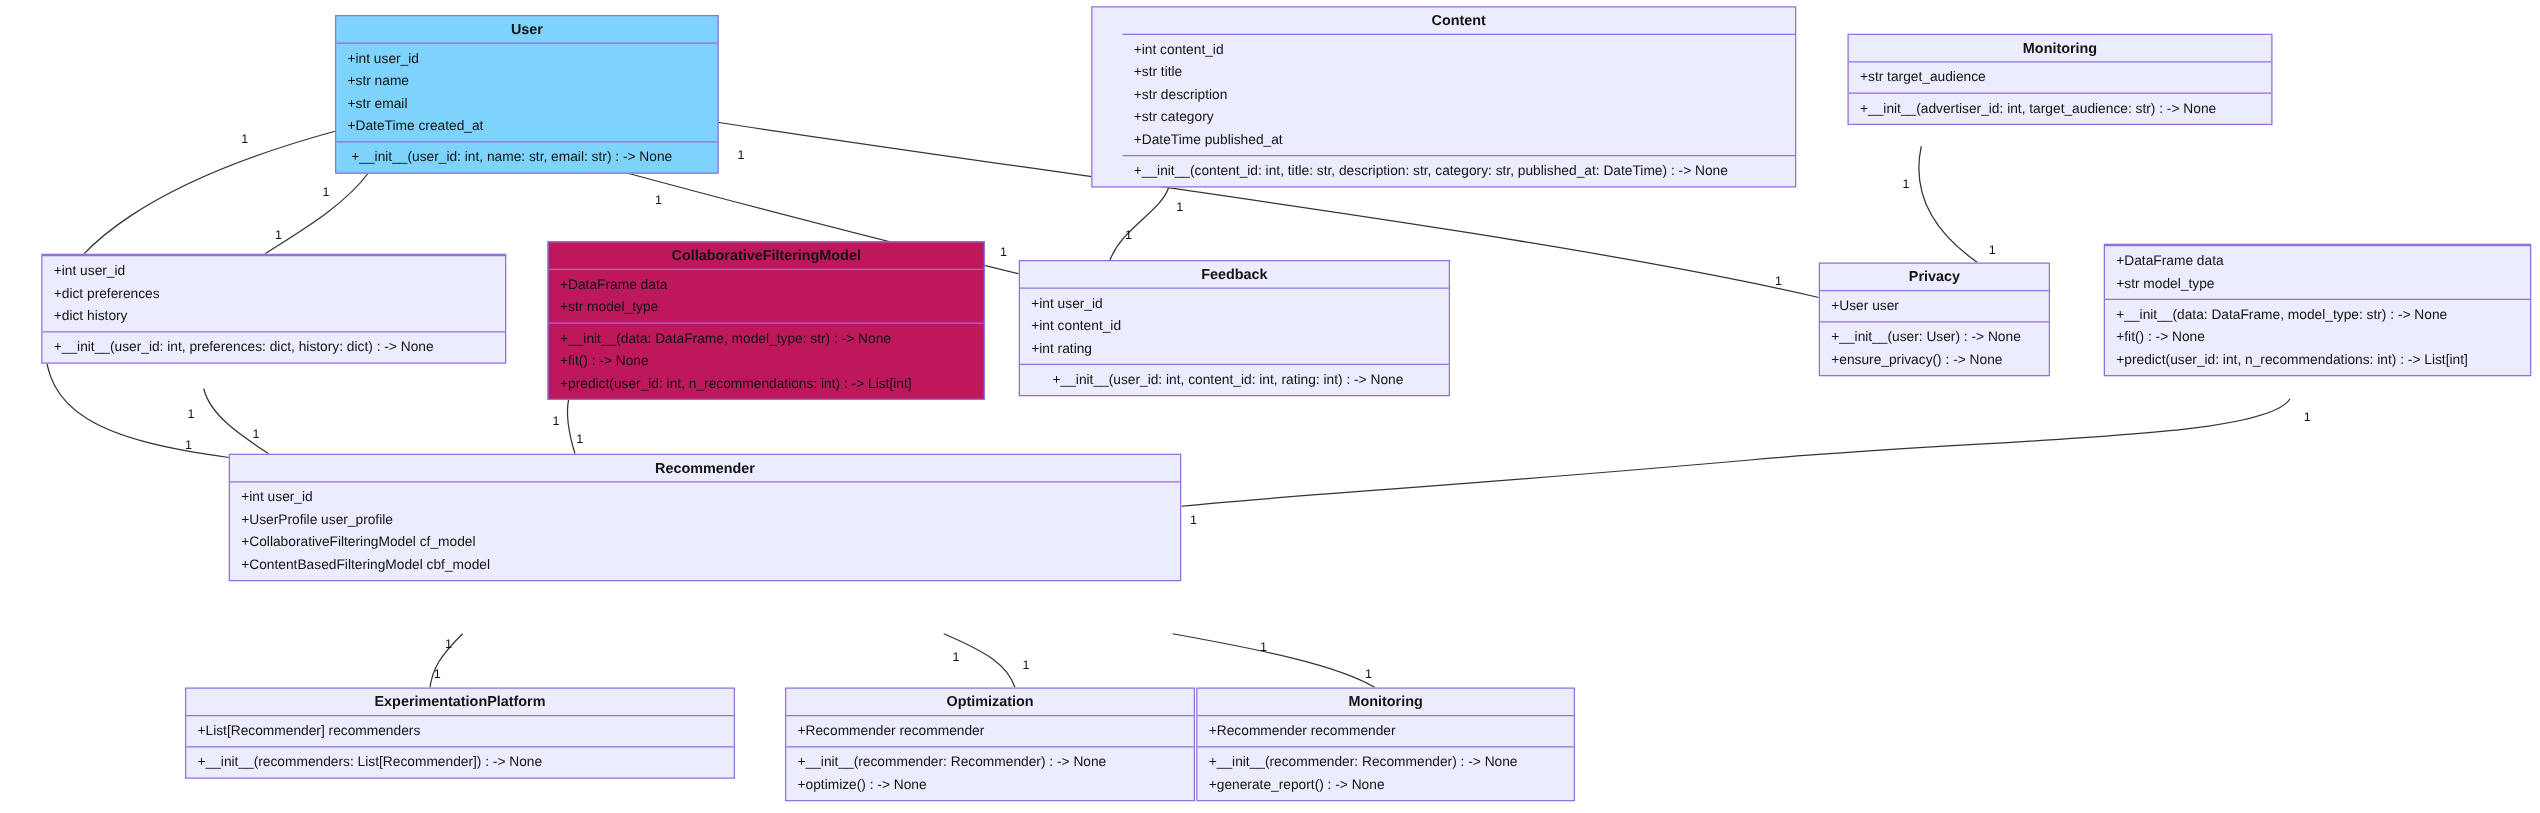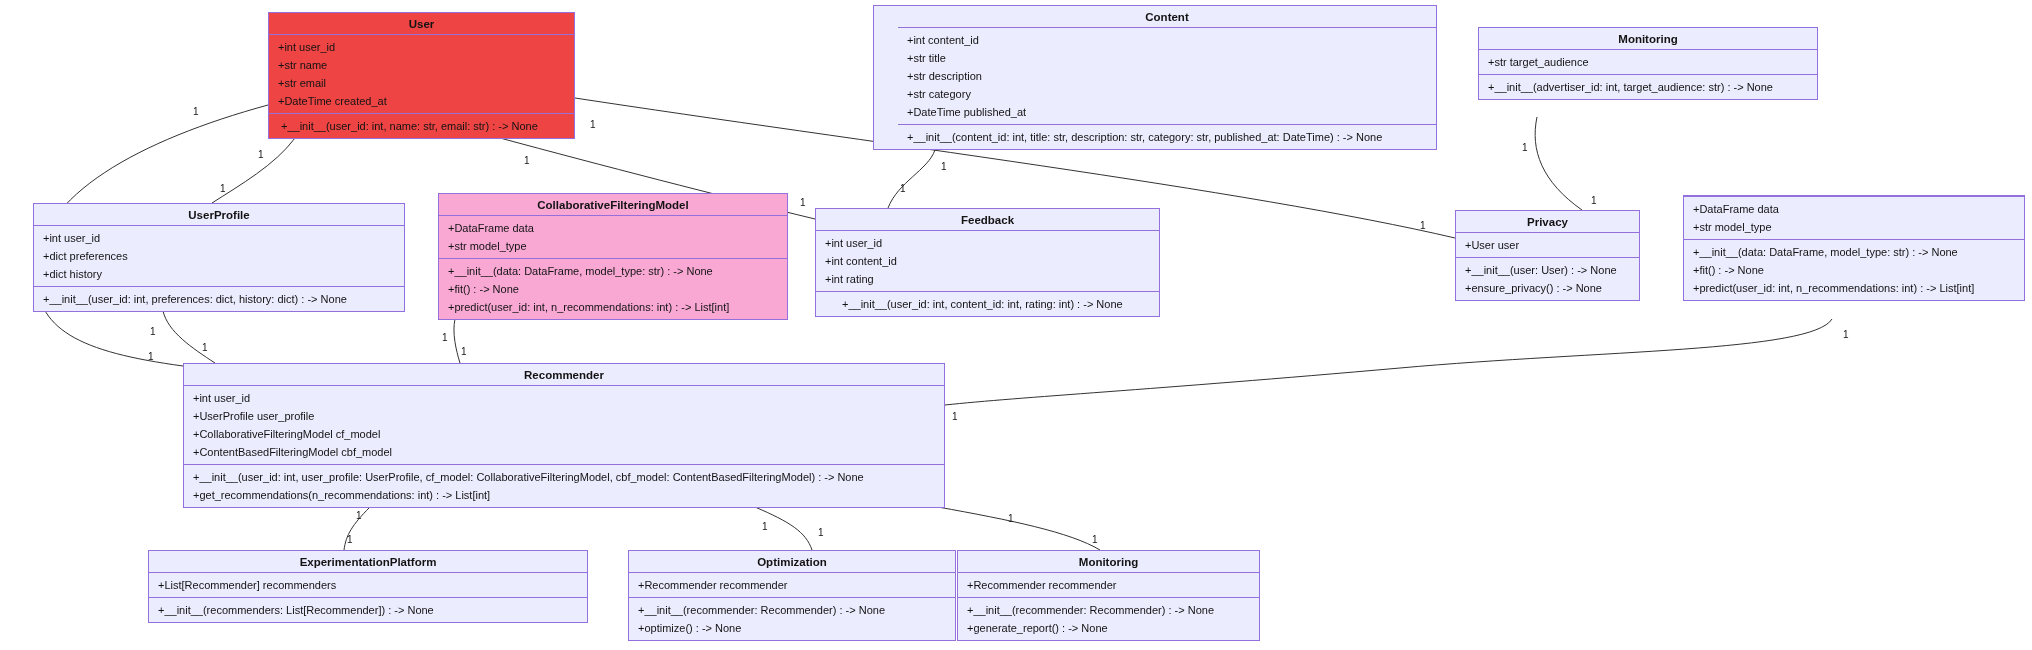--- a/index.html
+++ b/index.html
@@ -79,21 +79,21 @@
     <div class="mult-label" style="left: 442px; top: 333px;">1</div>
     <div class="mult-label" style="left: 461px; top: 347px;">1</div>
     <div class="mult-label" style="left: 1843px; top: 330px;">1</div>
     <div class="mult-label" style="left: 952px; top: 412px;">1</div>
     <div class="mult-label" style="left: 356px; top: 511px;">1</div>
     <div class="mult-label" style="left: 347px; top: 535px;">1</div>
     <div class="mult-label" style="left: 762px; top: 522px;">1</div>
     <div class="mult-label" style="left: 818px; top: 528px;">1</div>
     <div class="mult-label" style="left: 1008px; top: 514px;">1</div>
     <div class="mult-label" style="left: 1092px; top: 535px;">1</div>
-    <div class="class-box" style="left: 268px; top: 12px; width: 307px; background: #ef4444; border-color: rgb(147, 112, 219);">
+    <div class="class-box" style="left: 268px; top: 12px; width: 307px; background: #7dd3fc; border-color: rgb(147, 112, 219);">
       <div class="class-title">User</div>
       <div class="class-section" style="border-top-color: rgb(147, 112, 219);">
         <div class="class-row">+int user_id</div>
         <div class="class-row">+str name</div>
         <div class="class-row">+str email</div>
         <div class="class-row">+DateTime created_at</div>
       </div>
       <div class="class-section" style="border-top-color: rgb(147, 112, 219); padding-left: 12px;">
         <div class="class-row">+__init__(user_id: int, name: str, email: str) : -&gt; None</div>
       </div>
@@ -114,31 +114,30 @@
     <div class="class-box" style="left: 1478px; top: 27px; width: 340px; background: rgb(236, 236, 255); border-color: rgb(147, 112, 219);">
       <div class="class-title">Monitoring</div>
       <div class="class-section" style="border-top-color: rgb(147, 112, 219);">
         <div class="class-row">+str target_audience</div>
       </div>
       <div class="class-section" style="border-top-color: rgb(147, 112, 219);">
         <div class="class-row">+__init__(advertiser_id: int, target_audience: str) : -&gt; None</div>
       </div>
     </div>
     <div class="class-box" style="left: 33px; top: 203px; width: 372px; background: rgb(236, 236, 255); border-color: rgb(147, 112, 219);">
-      <div class="class-title">UserProfile</div>
       <div class="class-section" style="border-top-color: rgb(147, 112, 219);">
         <div class="class-row">+int user_id</div>
         <div class="class-row">+dict preferences</div>
         <div class="class-row">+dict history</div>
       </div>
       <div class="class-section" style="border-top-color: rgb(147, 112, 219);">
         <div class="class-row">+__init__(user_id: int, preferences: dict, history: dict) : -&gt; None</div>
       </div>
     </div>
-    <div class="class-box" style="left: 438px; top: 193px; width: 350px; background: #f9a8d4; border-color: rgb(147, 112, 219);">
+    <div class="class-box" style="left: 438px; top: 193px; width: 350px; background: #be185d; border-color: rgb(147, 112, 219);">
       <div class="class-title">CollaborativeFilteringModel</div>
       <div class="class-section" style="border-top-color: rgb(147, 112, 219);">
         <div class="class-row">+DataFrame data</div>
         <div class="class-row">+str model_type</div>
       </div>
       <div class="class-section" style="border-top-color: rgb(147, 112, 219);">
         <div class="class-row">+__init__(data: DataFrame, model_type: str) : -&gt; None</div>
         <div class="class-row">+fit() : -&gt; None</div>
         <div class="class-row">+predict(user_id: int, n_recommendations: int) : -&gt; List[int]</div>
       </div>
@@ -176,24 +175,20 @@
       </div>
     </div>
     <div class="class-box" style="left: 183px; top: 363px; width: 762px; background: rgb(236, 236, 255); border-color: rgb(147, 112, 219);">
       <div class="class-title">Recommender</div>
       <div class="class-section" style="border-top-color: rgb(147, 112, 219);">
         <div class="class-row">+int user_id</div>
         <div class="class-row">+UserProfile user_profile</div>
         <div class="class-row">+CollaborativeFilteringModel cf_model</div>
         <div class="class-row">+ContentBasedFilteringModel cbf_model</div>
       </div>
-      <div class="class-section" style="border-top-color: rgb(147, 112, 219);">
-        <div class="class-row">+__init__(user_id: int, user_profile: UserProfile, cf_model: CollaborativeFilteringModel, cbf_model: ContentBasedFilteringModel) : -&gt; None</div>
-        <div class="class-row">+get_recommendations(n_recommendations: int) : -&gt; List[int]</div>
-      </div>
     </div>
     <div class="class-box" style="left: 148px; top: 550px; width: 440px; background: rgb(236, 236, 255); border-color: rgb(147, 112, 219);">
       <div class="class-title">ExperimentationPlatform</div>
       <div class="class-section" style="border-top-color: rgb(147, 112, 219);">
         <div class="class-row">+List[Recommender] recommenders</div>
       </div>
       <div class="class-section" style="border-top-color: rgb(147, 112, 219);">
         <div class="class-row">+__init__(recommenders: List[Recommender]) : -&gt; None</div>
       </div>
     </div>

